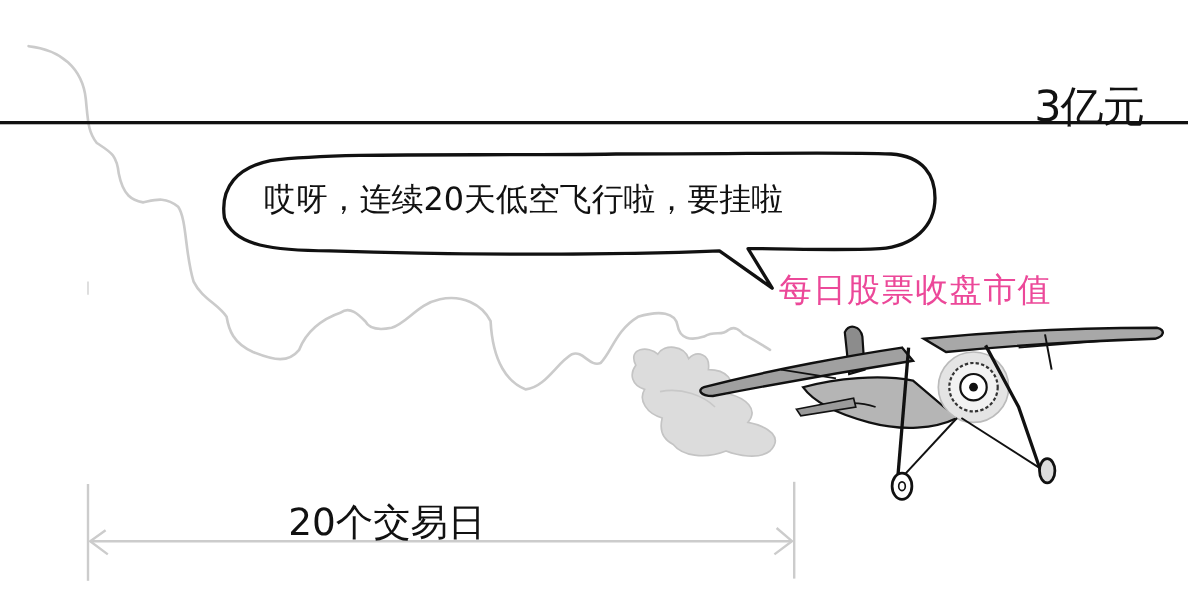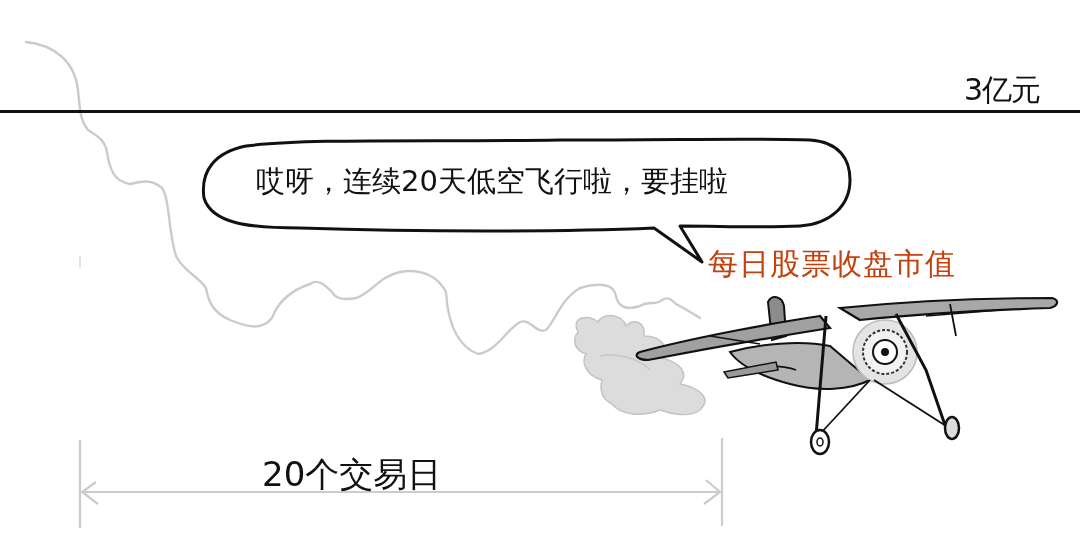--- a/index.html
+++ b/index.html
@@ -1,22 +1,22 @@
 <!DOCTYPE html>
 <html><head>
 <meta charset="utf-8">
 <style>
   html, body { margin: 0; padding: 0; background: #ffffff; }
   body { width: 1080px; height: 540px; position: relative; overflow: hidden;
          font-family: "DejaVu Sans", "Liberation Sans", sans-serif; }
   .layer { position: absolute; left: 0; top: 0; width: 1080px; height: 540px; }
   .threshold-line { position: absolute; left: 0; top: 110px; width: 1080px; height: 3px; background: #111; }
-  .threshold-label { position: absolute; right: 40px; top: 70px; font-size: 30px; color: #111; letter-spacing: -1px; }
-  .bubble-text { position: absolute; left: 256px; top: 162px; font-size: 29px; color: #111; letter-spacing: 0px; white-space: nowrap; }
-  .series-label { position: absolute; left: 708px; top: 244px; font-size: 30px; color: #c2410c; letter-spacing: 1px; white-space: nowrap; font-family: Liberation Serif, serif; }
+  .threshold-label { position: absolute; right: 40px; top: 70px; font-size: 39px; color: #111; letter-spacing: -1px; }
+  .bubble-text { position: absolute; left: 240px; top: 162px; font-size: 29px; color: #111; letter-spacing: 0px; white-space: nowrap; }
+  .series-label { position: absolute; left: 708px; top: 244px; font-size: 30px; color: #ec4899; letter-spacing: 1px; white-space: nowrap; font-family: Liberation Serif, serif; }
   .dim-label { position: absolute; left: 262px; top: 452px; font-size: 34px; color: #111; white-space: nowrap; }
 </style>
 </head>
 <body>
 
 <svg class="layer" viewBox="0 0 1080 540" xmlns="http://www.w3.org/2000/svg">
 
   <path d="M26 42 C55 45, 75 62, 78 90 C80 110, 80 120, 88 130 C100 138, 106 140, 108 158 C112 178, 120 182, 130 184 C140 182, 150 178, 162 188 C170 200, 168 230, 176 256 C184 272, 198 276, 206 288 C208 300, 212 312, 230 320 C250 328, 262 330, 272 318 C278 302, 292 290, 310 284 C318 278, 326 286, 332 292 C336 300, 346 300, 356 298 C370 294, 380 276, 400 272 C420 268, 438 276, 446 292 C448 330, 462 348, 478 354 C496 352, 506 330, 520 322 C530 318, 536 334, 546 330 C556 320, 560 300, 580 288 C600 282, 614 284, 616 296 C618 308, 628 310, 640 306 C650 300, 656 306, 662 300 C668 296, 672 300, 676 304 C684 308, 690 312, 700 318" fill="none" stroke="#cbcbcb" stroke-width="2.4" stroke-linecap="round"></path>
   <line x1="80" y1="256" x2="80" y2="268" stroke="#d8d8d8" stroke-width="1.5"></line>
 

